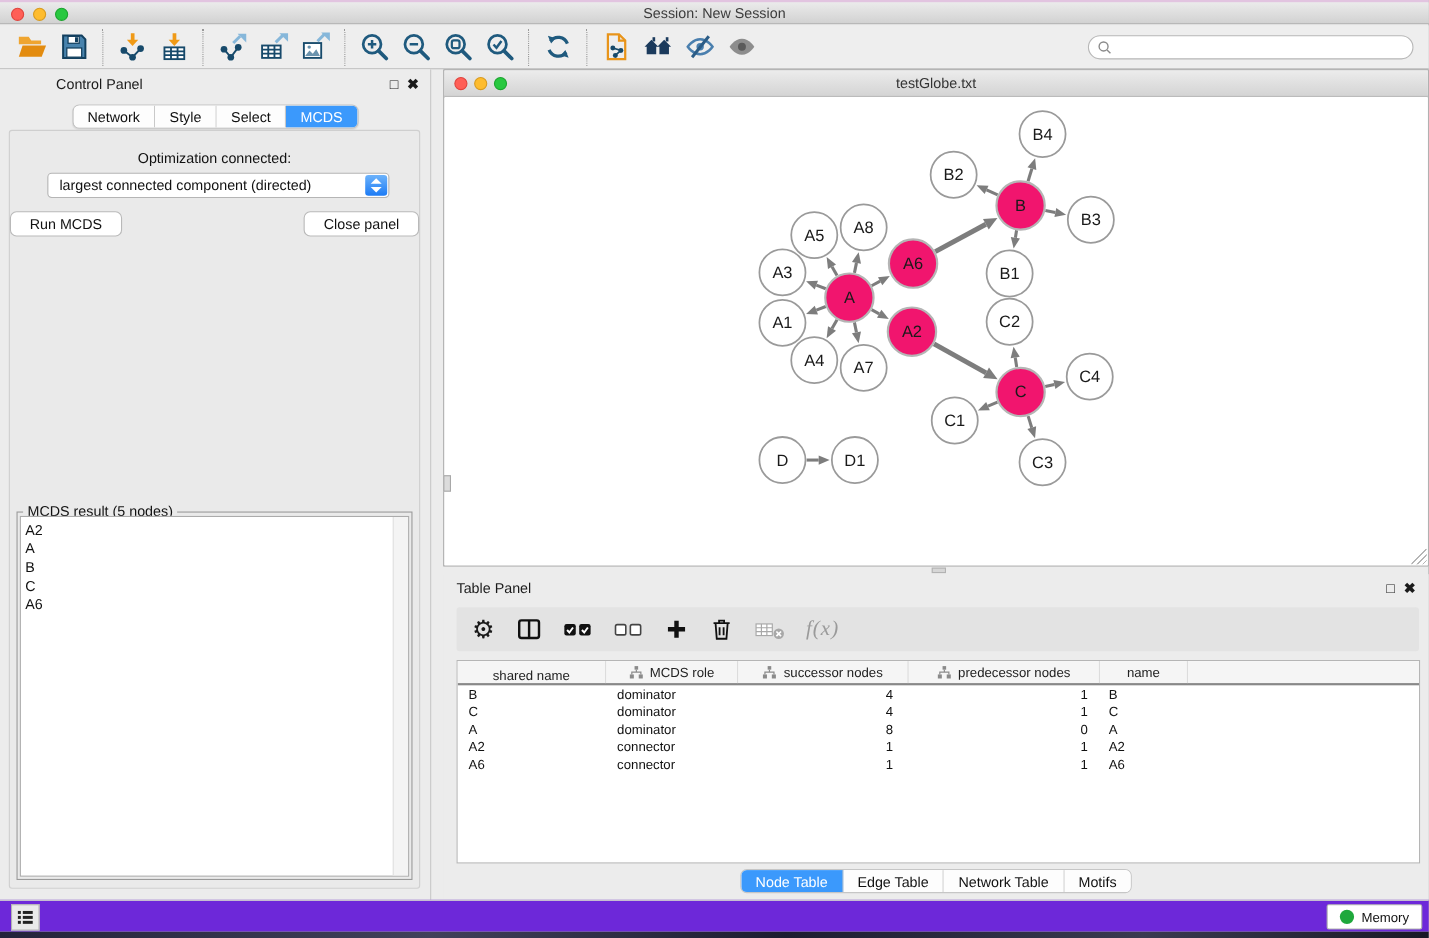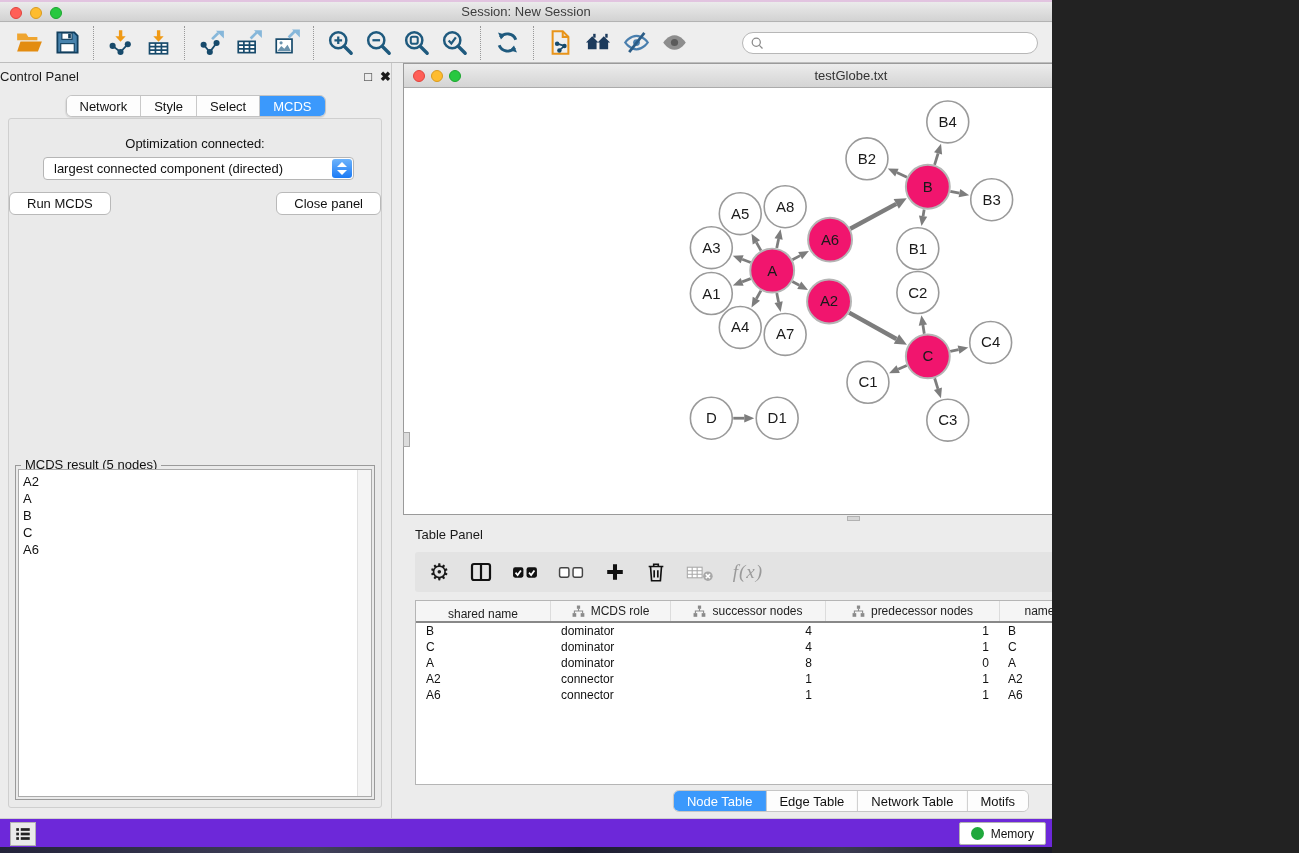--- a/index.html
+++ b/index.html
@@ -1,17 +1,17 @@
 <!DOCTYPE html>
 <html><head>
 <meta charset="utf-8">
 <style>
   * { margin:0; padding:0; box-sizing:border-box; }
   html,body { background:#222; }
-  .app { position:relative; width:1052px; height:853px; background:#ececec;
+  .app { position:relative; width:1299px; height:853px; background:#ececec;
          font-family:"Liberation Sans",sans-serif; overflow:hidden; }
 
   
   .titlebar { position:absolute; left:0; top:0; width:100%; height:22px;
     background:linear-gradient(#ebebeb,#d2d2d2); border-top:2px solid #e2c4e0;
     border-bottom:1px solid #b3b3b3; text-align:center; font-size:13px;
     line-height:19px; color:#3c3c3c; }
   .traffic { position:absolute; left:10px; top:5px; display:flex; gap:8px; }
   .tl { width:12px; height:12px; border-radius:50%; }
   .tl.red{background:#ff5f57;border:1px solid #e0443e;}
@@ -30,22 +30,22 @@
   .toolbar-search svg { position:absolute; left:7px; top:3px; width:15px; height:15px; }
   .toolbar-search input { position:absolute; left:26px; top:0; width:260px; height:20px;
     border:none; outline:none; background:transparent; font-size:13px; }
 
   
   .main { position:absolute; left:0; top:63px; width:1299px; height:755px; }
 
   
   .cpanel { position:absolute; left:0; top:0; width:392px; height:755px;
     background:#ececec; border-right:1px solid #c9c9c9; }
-  .cp-header { height:26px; display:flex; align-items:center; padding:0 0;
-    font-size:13px; color:#1a1a1a; }
+  .cp-header { height:26px; display:flex; align-items:center; padding:0 10px;
+    font-size:13px; color:#1a1a1a;margin-left:41px; }
   .win-icons { margin-left:auto; display:flex; gap:8px; font-size:13px; color:#1a1a1a; }
   .win-icons span { cursor:default; font-weight:bold; }
   .tabbar { position:absolute; top:32px; left:50%; transform:translateX(-50%);
     display:flex; height:22px; border:1px solid #c3c3c3; border-radius:6px;
     overflow:hidden; background:#fdfdfd; box-shadow:0 1px 1px rgba(0,0,0,.08); }
   .tab { padding:0 13px; font-size:13px; line-height:21px; color:#111;
     border-right:1px solid #c9c9c9; background:#fdfdfd; white-space:nowrap; }
   .tab:last-child { border-right:none; }
   .tab.active { background:#3b99fc; color:#fff; }
   .cp-content { position:absolute; left:8px; right:9px; top:55px; bottom:10px;

